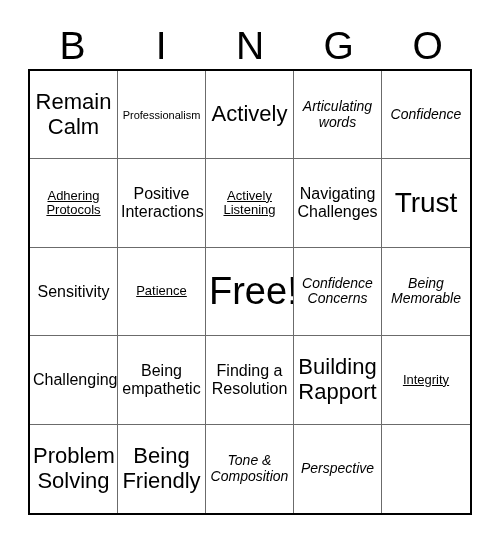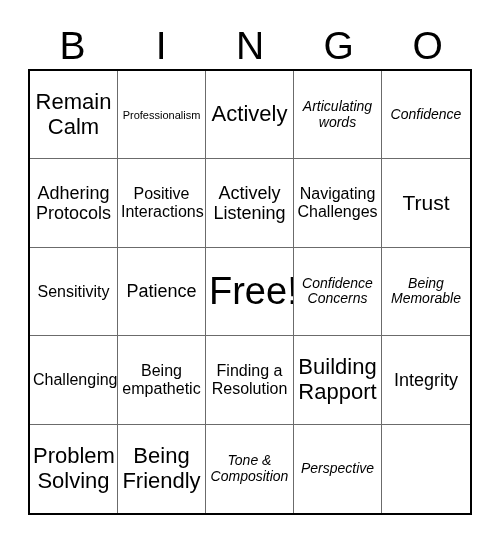--- a/index.html
+++ b/index.html
@@ -79,23 +79,23 @@
     line-height: 1.12;
     color: #000000;
     white-space: pre-line;
     font-family: "Liberation Sans", sans-serif;
   }
 
   
   .sz-xs  { font-size: 11px; }
   .sz-s   { font-size: 14px; font-style: italic; }
   .sz-m   { font-size: 16px; }
-  .sz-l   { font-size: 18px; }
+  .sz-l   { font-size: 13px; text-decoration: underline; }
   .sz-xl  { font-size: 22px; }
-  .sz-xxl { font-size: 21px; text-align: center; }
+  .sz-xxl { font-size: 28px; text-align: center; }
   .sz-free{ font-size: 38px; }
 </style>
 </head>
 <body>
 
 <div id="bingo-card">
 
   <div id="header-row">
     <div class="header-letter">B</div>
     <div class="header-letter">I</div>

